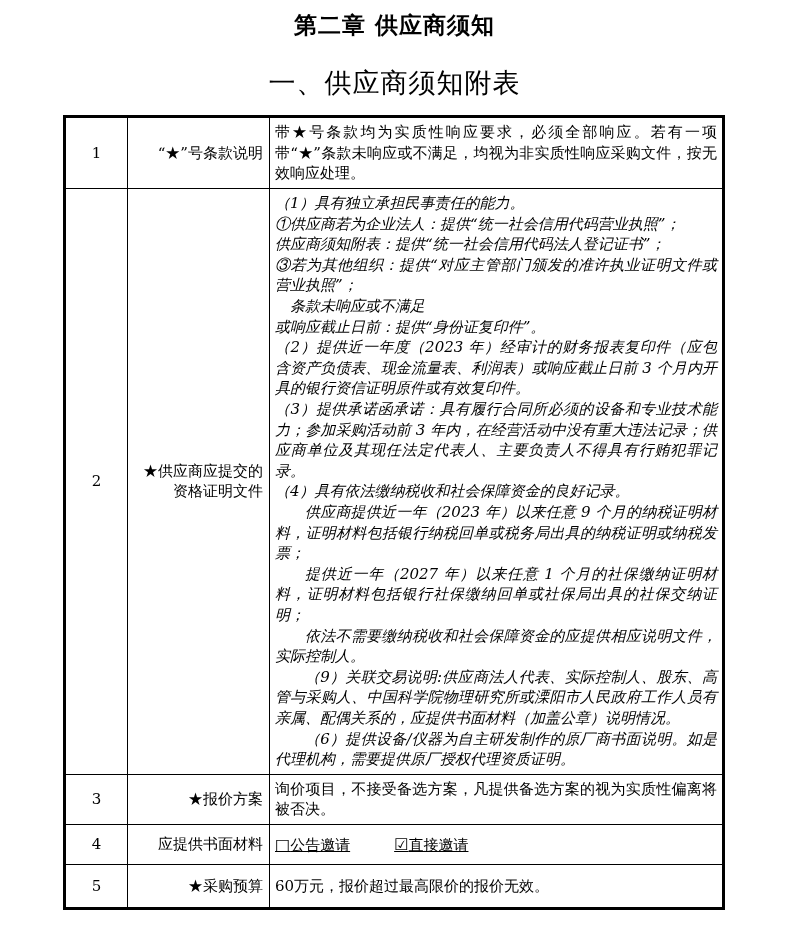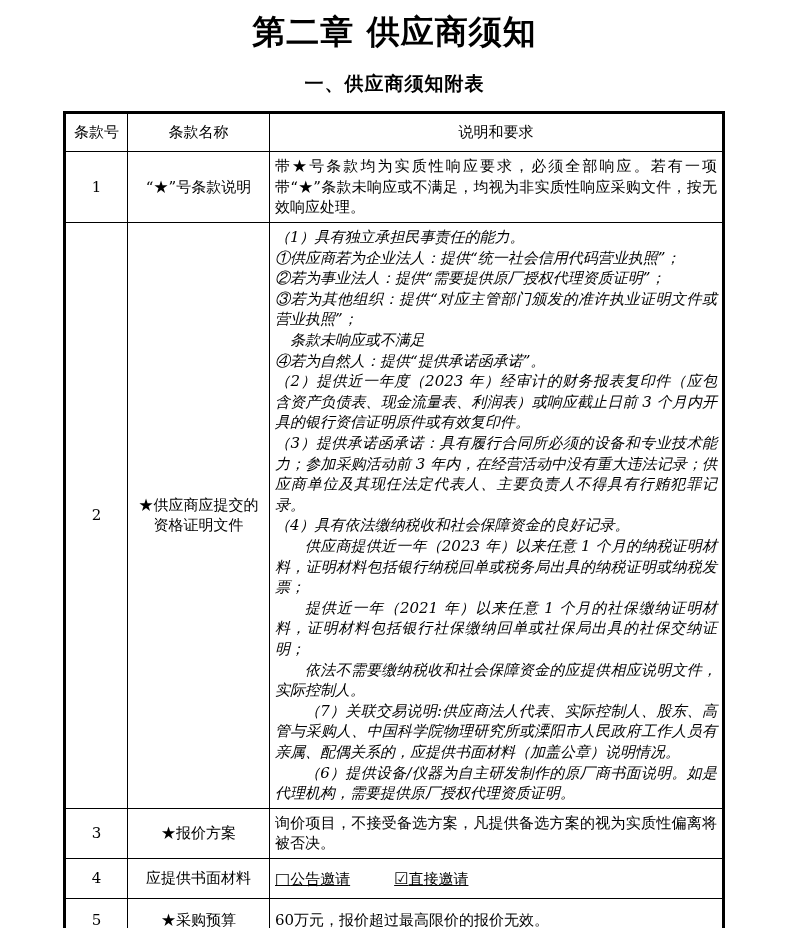--- a/index.html
+++ b/index.html
@@ -10,49 +10,49 @@
     overflow: hidden;
     color: #000;
     font-family: "DejaVu Serif", "Liberation Serif", serif;
   }
   .page { width: 789px; height: 928px; background: #fff; position: relative; }
   .doc-title {
     padding-top: 10px;
     text-align: center;
     font-family: "DejaVu Sans", "Liberation Sans", sans-serif;
     font-weight: bold;
-    font-size: 33px;
+    font-size: 23px;
     letter-spacing: 1px;
   }
   .doc-subtitle {
-    margin-top: 16px;
+    margin-top: 24px;
     text-align: center;
     font-family: "DejaVu Sans", "Liberation Sans", sans-serif;
-    font-weight: bold;
-    font-size: 19px;
+    font-weight: normal;
+    font-size: 27px;
     letter-spacing: 1px;
   }
   table.notice-table {
     margin: 14px 0 0 63px;
     width: 659px;
     table-layout: fixed;
     border-collapse: collapse;
     border: 3px solid #000;
   }
   table.notice-table td, table.notice-table th {
     border: 1px solid #000;
     font-weight: normal;
     font-size: 15px;
     line-height: 1.38;
   }
   col.c-no { width: 63px; }
   col.c-name { width: 142px; }
   col.c-desc { width: 454px; }
   .cell-no { text-align: center; vertical-align: middle; }
-  .cell-name { text-align: center; vertical-align: middle; padding: 0 6px; margin-top: 10px; }
+  .cell-name { text-align: right; vertical-align: middle; padding: 0 6px; margin-top: 10px; }
   .cell-desc { vertical-align: middle; padding: 4px 5px; text-align: justify; margin-top: 12px; }
   .cell-desc-top { vertical-align: top; }
   tr.r-header { height: 39px; }
   tr.r-1 { height: 55px; }
   tr.r-2 { height: 516px; }
   tr.r-3 { height: 38px; }
   tr.r-4 { height: 40px; }
   tr.r-5 { height: 44px; }
   th { text-align: center; vertical-align: middle; }
   .cell-desc p { margin: 0; line-height: 20.6px; text-align: justify; font-style: italic; }
@@ -71,49 +71,44 @@
   <div class="doc-subtitle">一、供应商须知附表</div>
 
   <table class="notice-table">
     <colgroup>
       <col class="c-no">
         <col class="c-name">
         <col class="c-desc">
     </colgroup>
 
     <tbody>
-        <tr class="r-header">
-      <th>条款号</th>
-      <th>条款名称</th>
-      <th>说明和要求</th>
-    </tr>
 
     <tr class="r-1">
       <td class="cell-no">1</td>
       <td class="cell-name">“★”号条款说明</td>
       <td class="cell-desc">带★号条款均为实质性响应要求，必须全部响应。若有一项带“★”条款未响应或不满足，均视为非实质性响应采购文件，按无效响应处理。</td>
     </tr>
 
     <tr class="r-2">
       <td class="cell-no">2</td>
       <td class="cell-name">★供应商应提交的资格证明文件</td>
       <td class="cell-desc cell-desc-top">
         <p>（1）具有独立承担民事责任的能力。</p>
         <p>①供应商若为企业法人：提供“统一社会信用代码营业执照”；</p>
-        <p>②若为事业法人：提供“需要提供原厂授权代理资质证明”；</p>
+        <p>供应商须知附表：提供“统一社会信用代码法人登记证书”；</p>
         <p>③若为其他组织：提供“对应主管部门颁发的准许执业证明文件或营业执照”；</p>
         <p class="ind-1">条款未响应或不满足</p>
-        <p>④若为自然人：提供“提供承诺函承诺”。</p>
+        <p>或响应截止日前：提供“身份证复印件”。</p>
         <p>（2）提供近一年度（2023 年）经审计的财务报表复印件（应包含资产负债表、现金流量表、利润表）或响应截止日前 3 个月内开具的银行资信证明原件或有效复印件。</p>
         <p>（3）提供承诺函承诺：具有履行合同所必须的设备和专业技术能力；参加采购活动前 3 年内，在经营活动中没有重大违法记录；供应商单位及其现任法定代表人、主要负责人不得具有行贿犯罪记录。</p>
         <p>（4）具有依法缴纳税收和社会保障资金的良好记录。</p>
-        <p class="ind-2">供应商提供近一年（2023 年）以来任意 1 个月的纳税证明材料，证明材料包括银行纳税回单或税务局出具的纳税证明或纳税发票；</p>
-        <p class="ind-2">提供近一年（2021 年）以来任意 1 个月的社保缴纳证明材料，证明材料包括银行社保缴纳回单或社保局出具的社保交纳证明；</p>
+        <p class="ind-2">供应商提供近一年（2023 年）以来任意 9 个月的纳税证明材料，证明材料包括银行纳税回单或税务局出具的纳税证明或纳税发票；</p>
+        <p class="ind-2">提供近一年（2027 年）以来任意 1 个月的社保缴纳证明材料，证明材料包括银行社保缴纳回单或社保局出具的社保交纳证明；</p>
         <p class="ind-2">依法不需要缴纳税收和社会保障资金的应提供相应说明文件，实际控制人。</p>
-        <p class="ind-2">（7）关联交易说明:供应商法人代表、实际控制人、股东、高管与采购人、中国科学院物理研究所或溧阳市人民政府工作人员有亲属、配偶关系的，应提供书面材料（加盖公章）说明情况。</p>
+        <p class="ind-2">（9）关联交易说明:供应商法人代表、实际控制人、股东、高管与采购人、中国科学院物理研究所或溧阳市人民政府工作人员有亲属、配偶关系的，应提供书面材料（加盖公章）说明情况。</p>
         <p class="ind-2">（6）提供设备/仪器为自主研发制作的原厂商书面说明。如是代理机构，需要提供原厂授权代理资质证明。</p>
       </td>
     </tr>
 
     <tr class="r-3">
       <td class="cell-no">3</td>
       <td class="cell-name">★报价方案</td>
       <td class="cell-desc">询价项目，不接受备选方案，凡提供备选方案的视为实质性偏离将被否决。</td>
     </tr>
 

